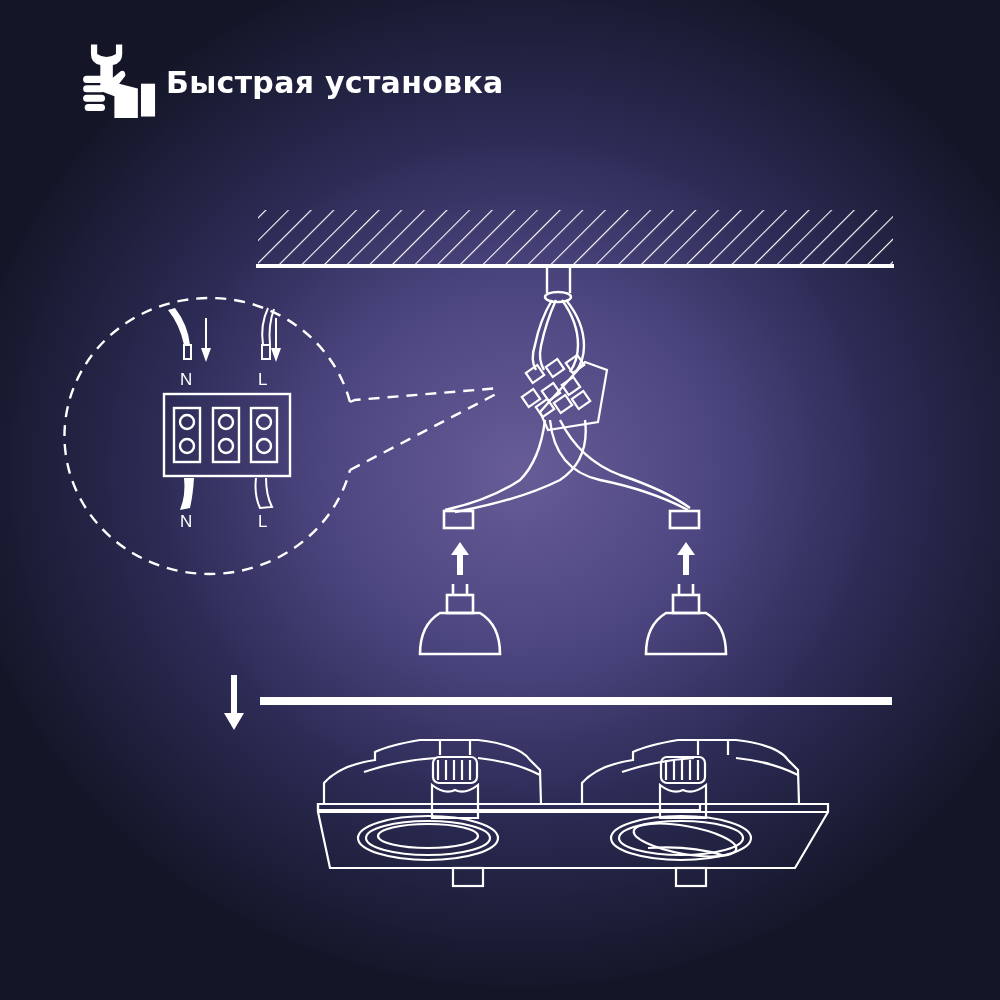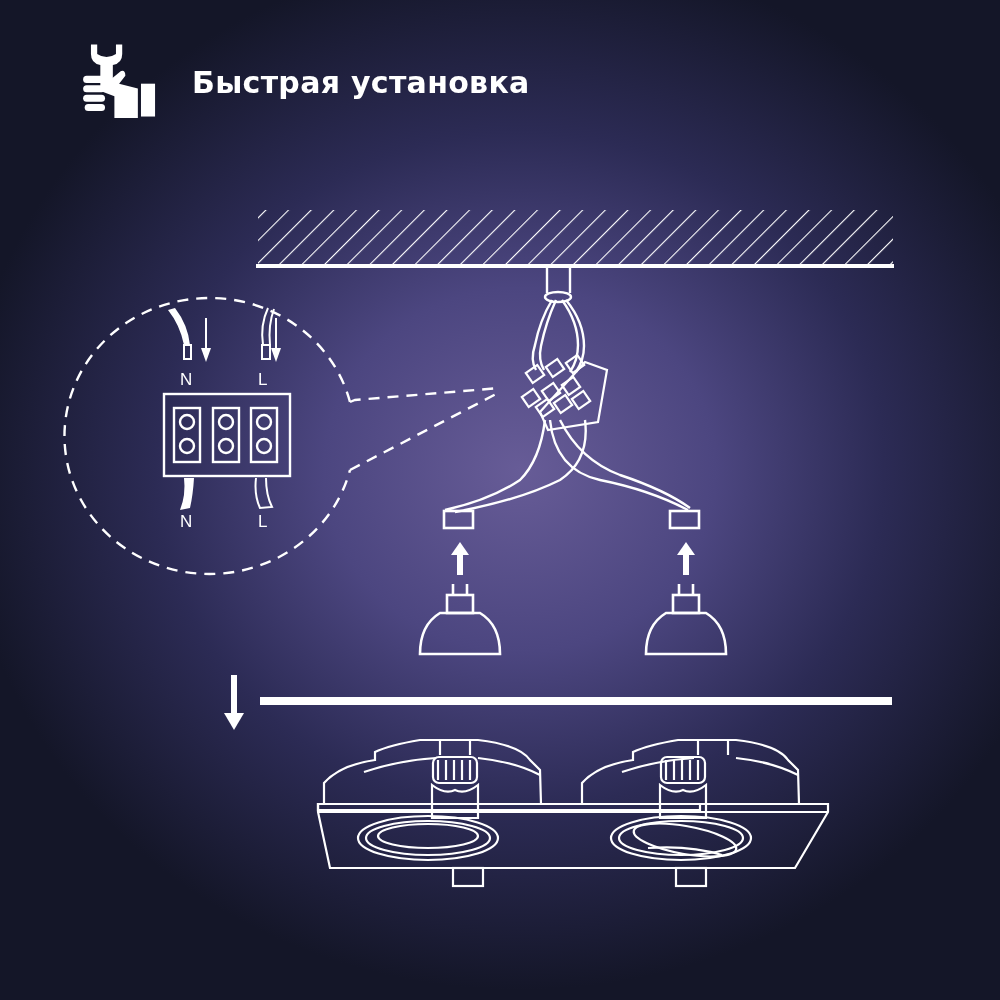--- a/index.html
+++ b/index.html
@@ -4,21 +4,21 @@
 <style>
   html, body { margin: 0; padding: 0; }
   body {
     width: 1000px; height: 1000px; overflow: hidden; position: relative;
     background: radial-gradient(ellipse 560px 520px at 520px 470px, #675c97 0%, #4c4680 35%, #2c2b55 65%, #141628 100%);
     font-family: "Liberation Sans", sans-serif;
   }
   .header { position: absolute; left: 80px; top: 36px; display: flex; align-items: center; }
   .header-icon { width: 86px; height: 86px; }
   .header-title {
-    margin-left: 26px; margin-top: 6px;
+    margin-top: 6px;
     color: #ffffff; font-size: 30px; font-weight: bold; letter-spacing: 0.3px;
     font-family: "DejaVu Sans", sans-serif;
   }
   svg.scene { position: absolute; left: 0; top: 0; }
   .lbl { position: absolute; color: #fff; font-size: 17px; font-family: "Liberation Sans", sans-serif; }
 </style>
 </head>
 <body>
 
 <div class="header">

